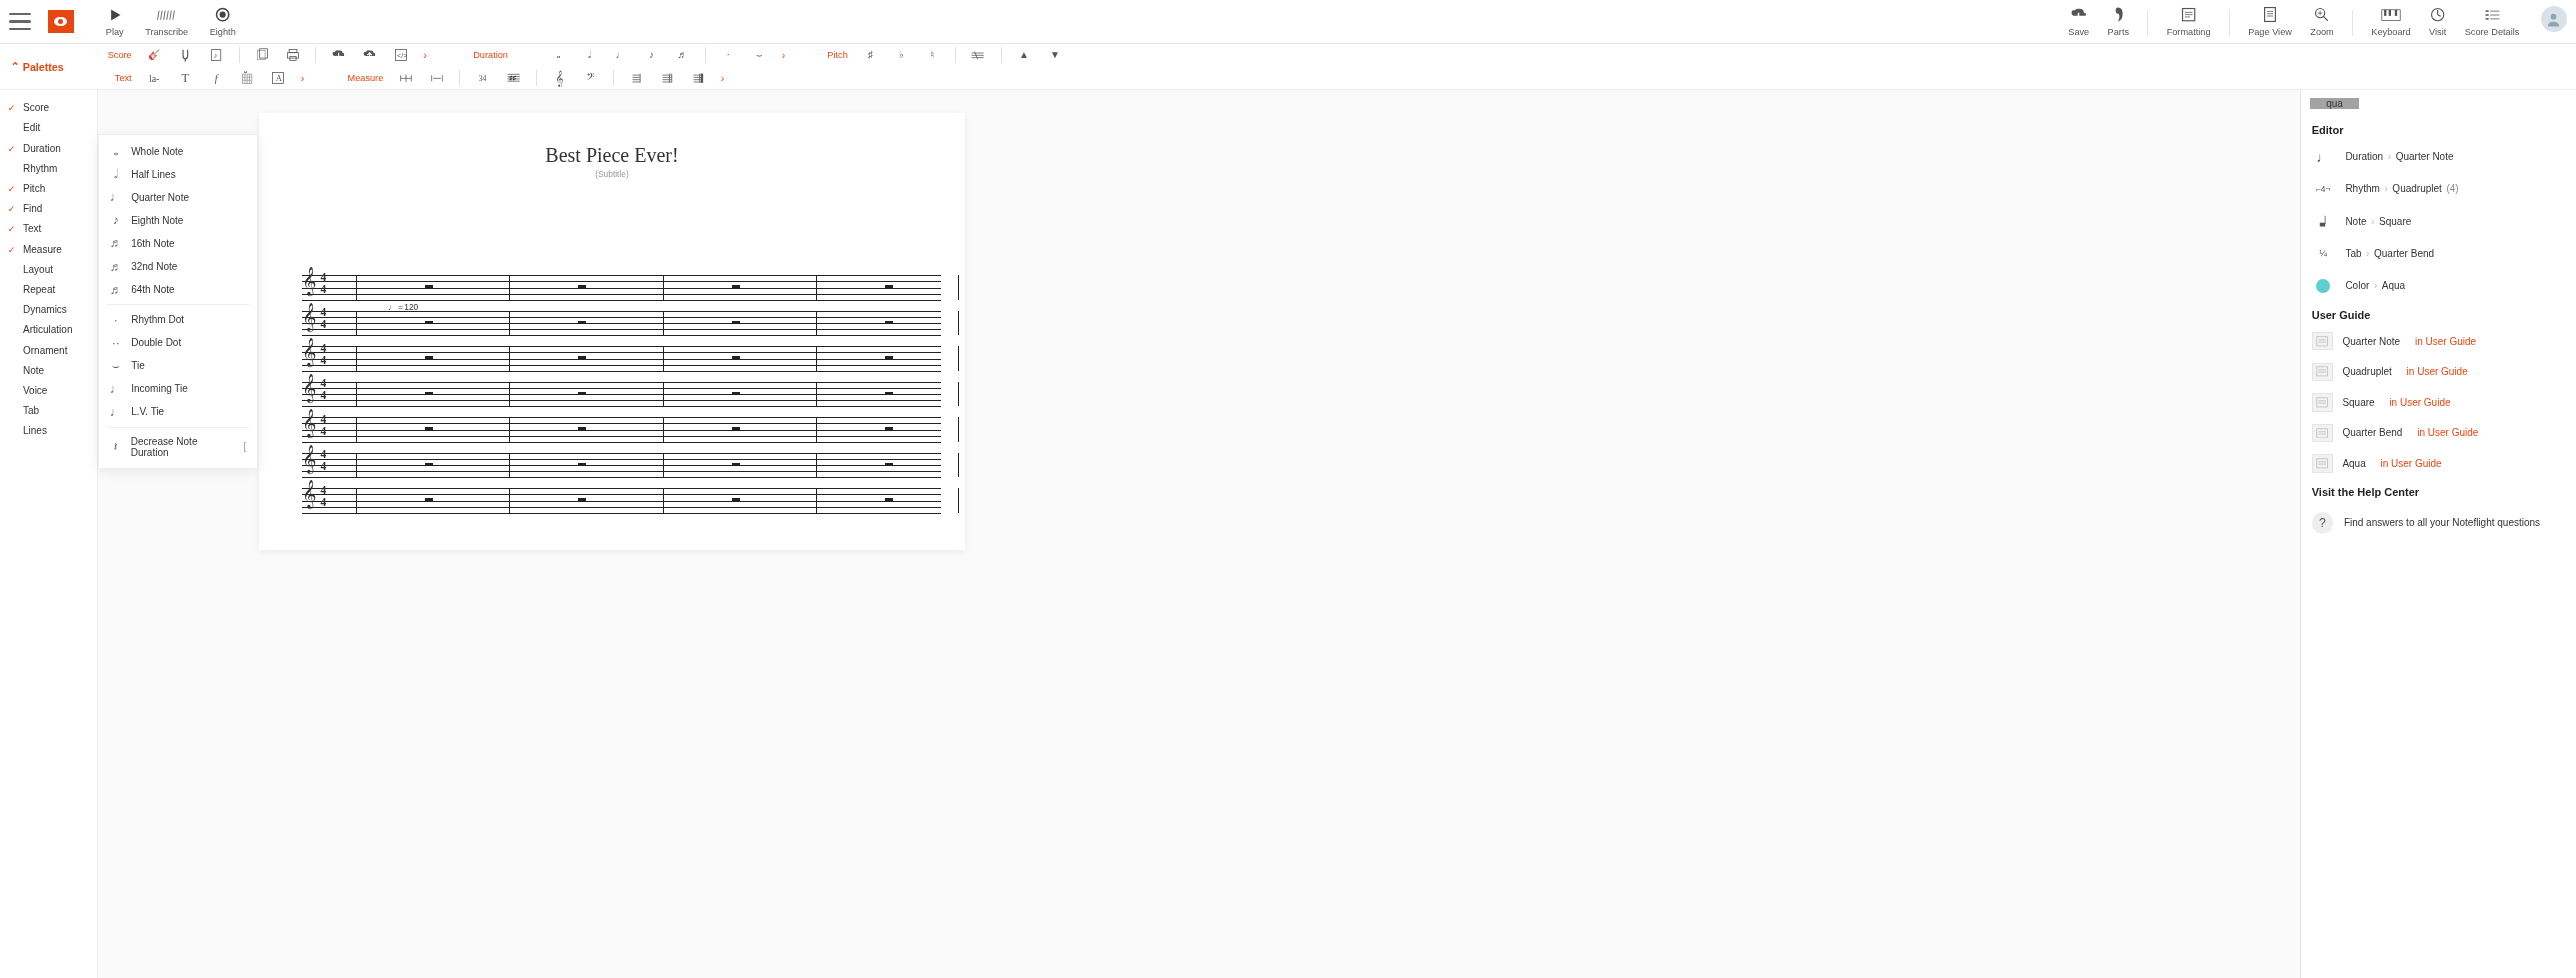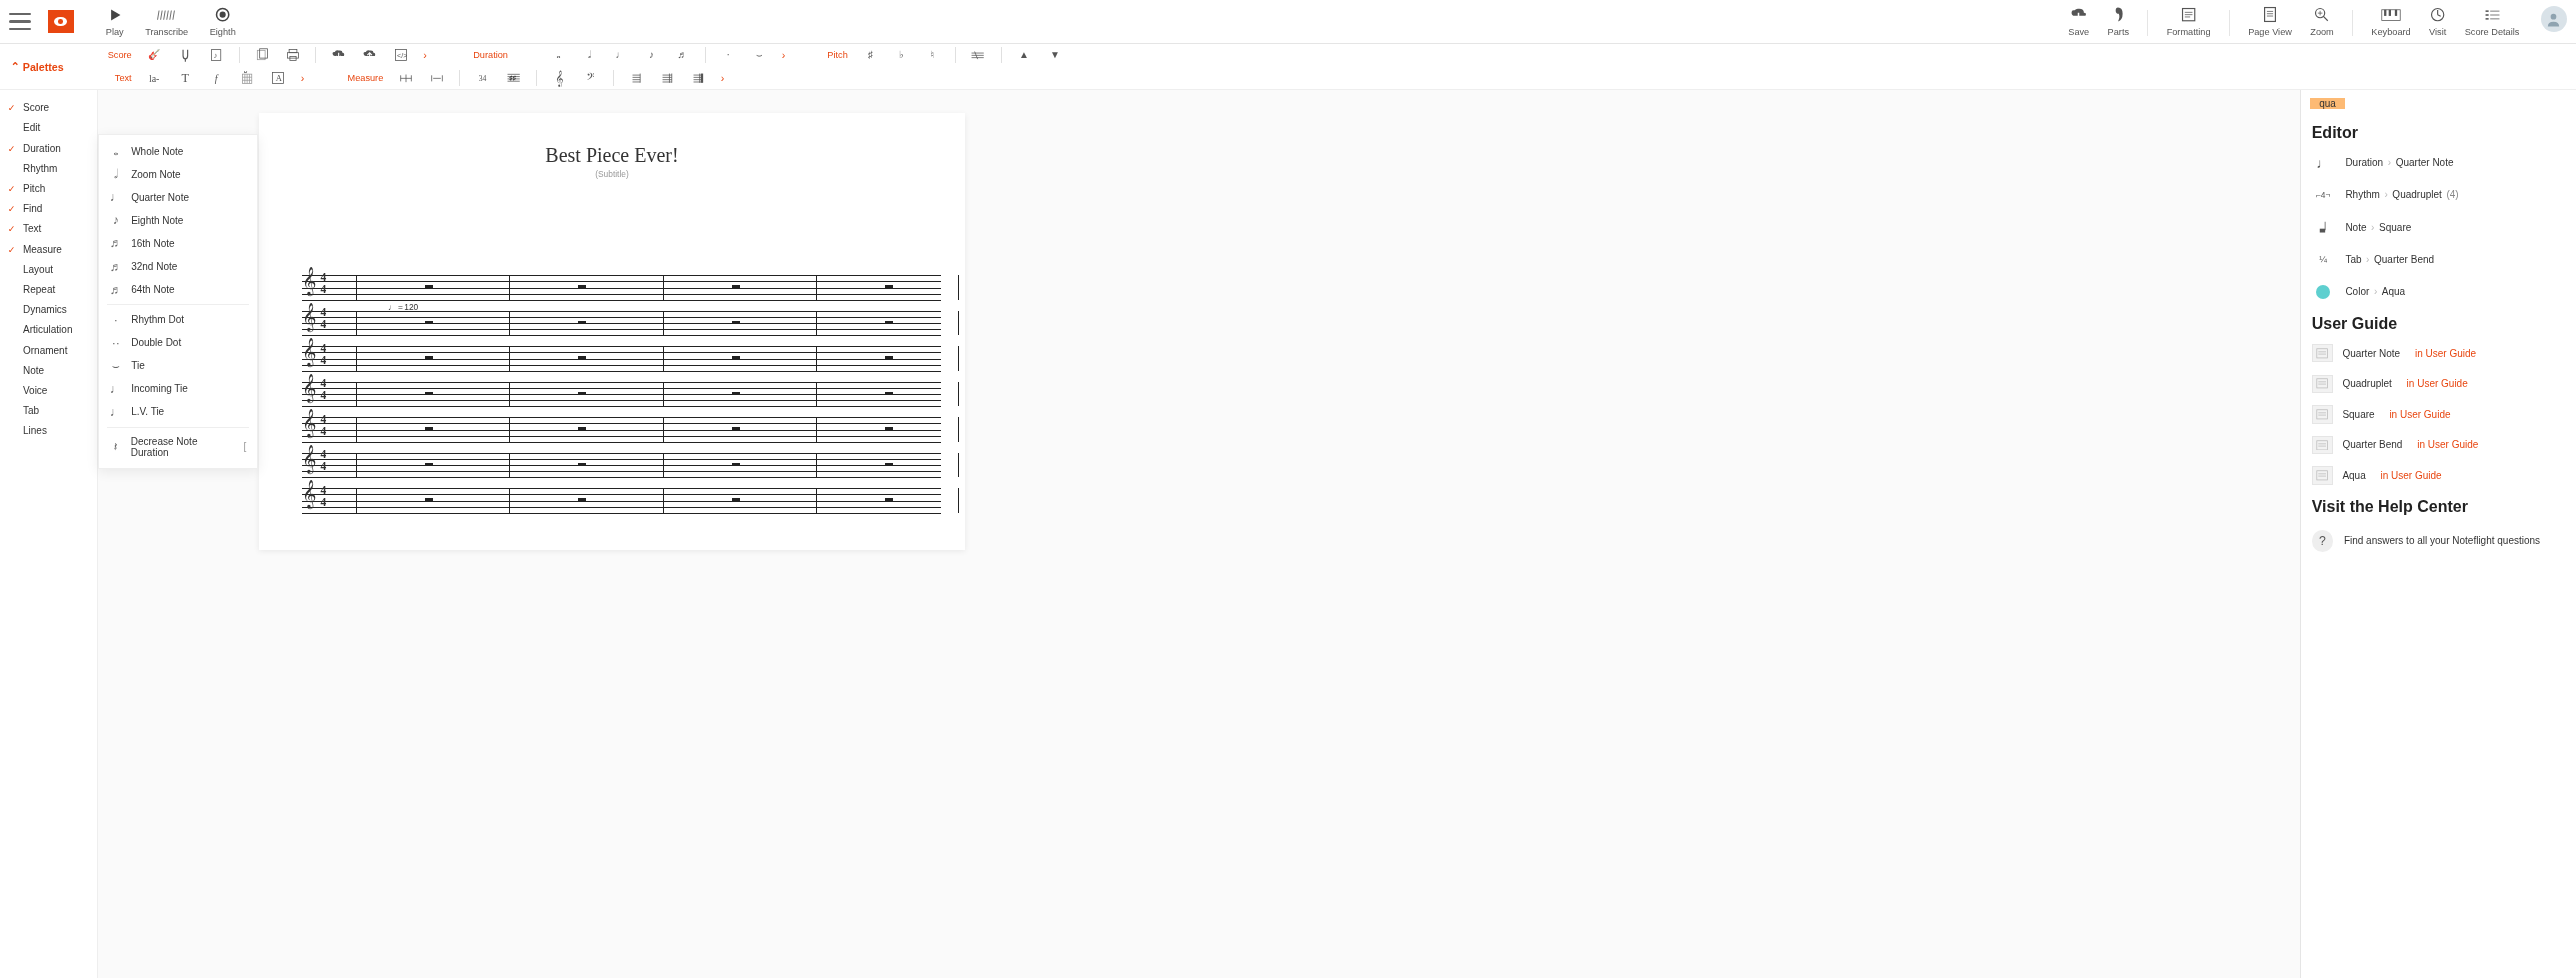--- a/index.html
+++ b/index.html
@@ -156,24 +156,24 @@
     border-left:0.8px solid #e5e5e5;
     background:#fff;
     display:flex;
     flex-direction:column;
     overflow-y:auto;
   }
   .search-box-row {
     padding:7.7px 9.2px;
   }
   .search-highlight {
-    background:#fdba74;
-    padding:0 9px;
-  }
-  .section-title { padding:7.7px 10.7px 4.6px; font-weight:600; font-size:16px; color:#222; }
+    background:#a3a3a3;
+    padding:0 16px;
+  }
+  .section-title { padding:7.7px 10.7px 4.6px; font-weight:600; font-size:11px; color:#222; }
   .result-row {
     display:flex; align-items:center;
     padding:6.1px 10.7px;
     gap:10.7px;
     cursor:pointer;
   }
   .ricon { width:23px; height:20px; display:flex; align-items:center; justify-content:center; color:#555; font-size:14px; }
   .rtext { font-size:10px; color:#333; display:flex; align-items:center; gap:4.6px; flex-wrap:wrap;}
   .rtext .gt { color:#bbb; }
   .rtext .sec { color:#333; }
@@ -592,21 +592,21 @@
       </div>
     </div>
 
   <div class="submenu" id="submenu">
       <div class="submenu-item">
         <span class="sicon">𝅝</span>
         <span>Whole Note</span>
       </div>
       <div class="submenu-item">
         <span class="sicon">𝅗𝅥</span>
-        <span>Zoom Note</span>
+        <span>Half Lines</span>
       </div>
       <div class="submenu-item">
         <span class="sicon">♩</span>
         <span>Quarter Note</span>
       </div>
       <div class="submenu-item">
         <span class="sicon">♪</span>
         <span>Eighth Note</span>
       </div>
       <div class="submenu-item">

